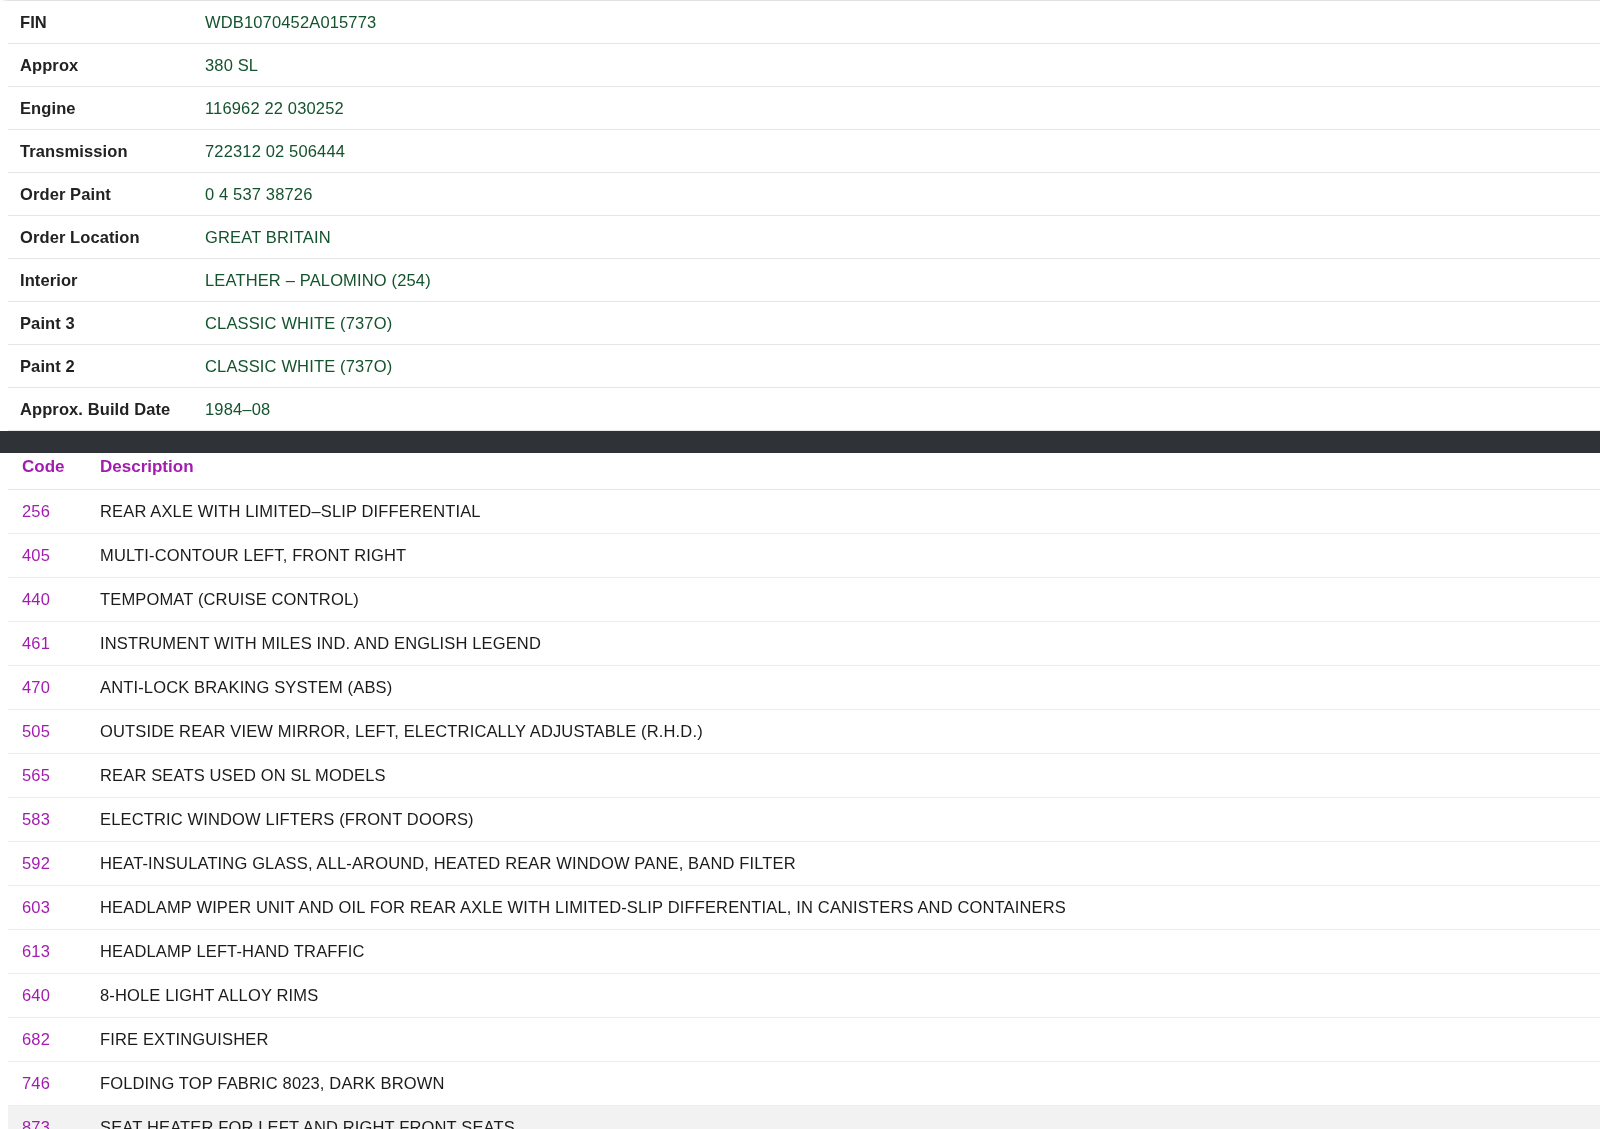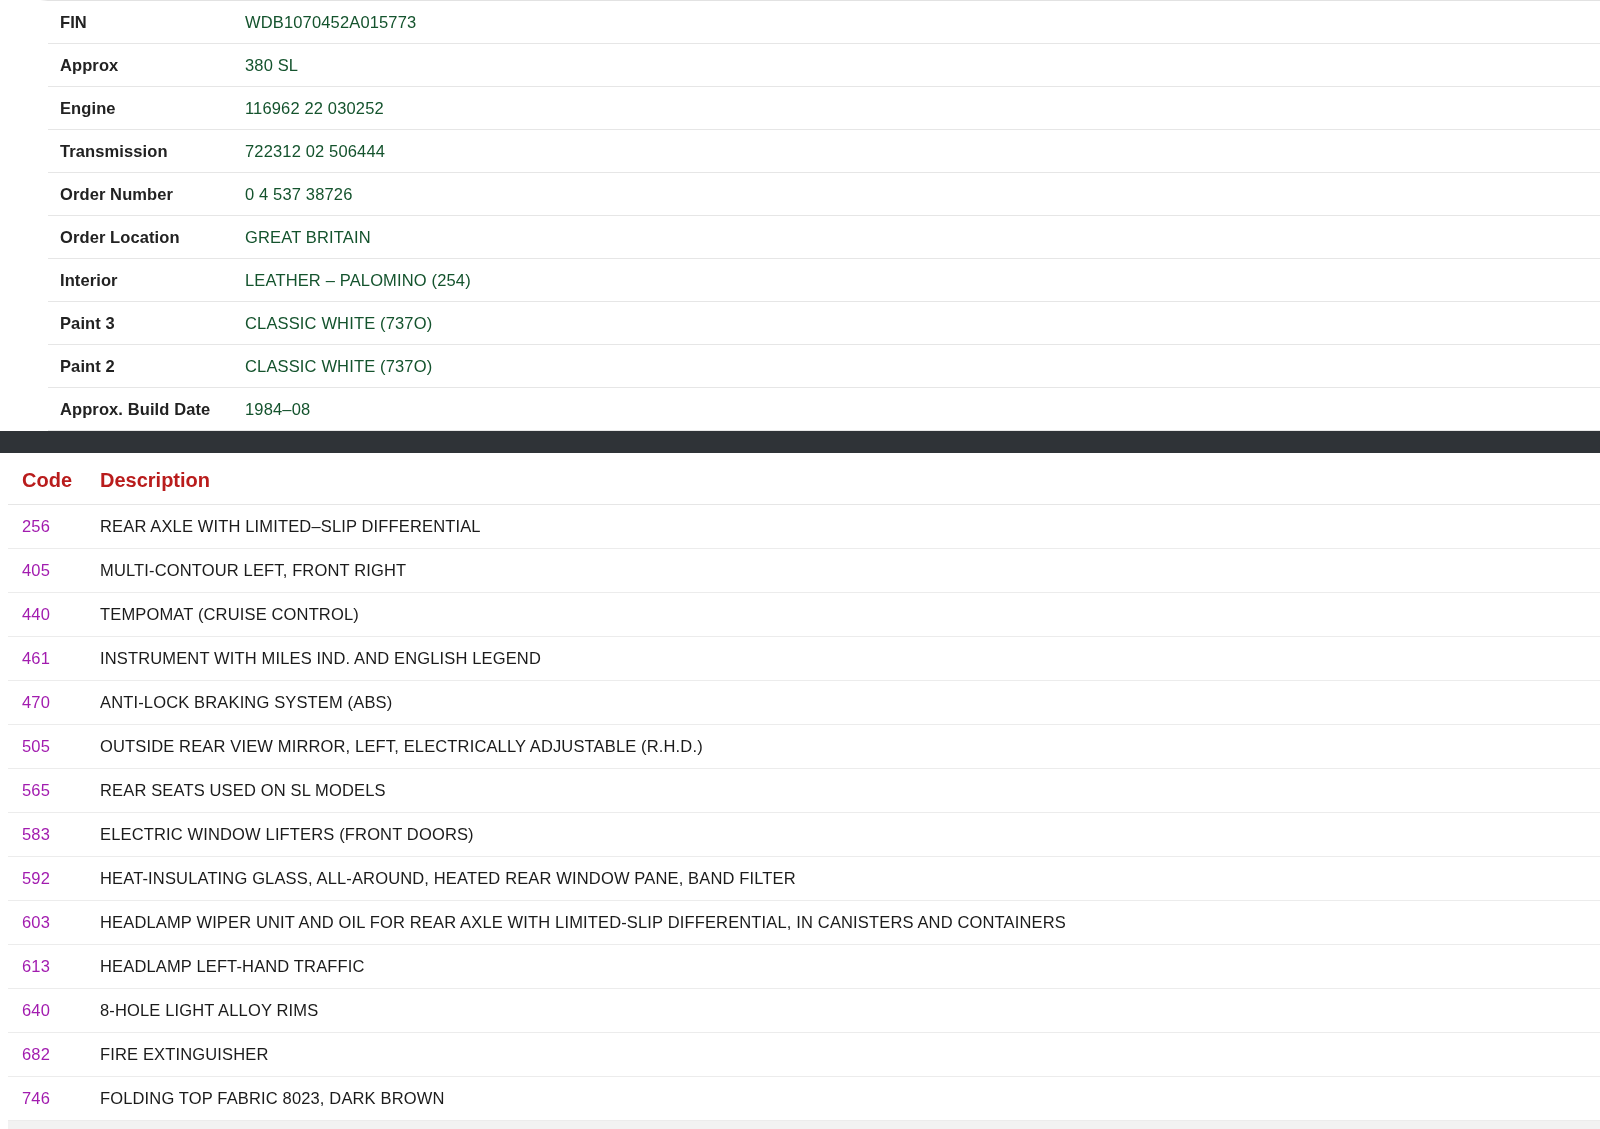--- a/index.html
+++ b/index.html
@@ -19,21 +19,20 @@
     height: 1129px;
     position: relative;
     background: #ffffff;
   }
 
   
   .spec-panel {
     border-top: 1px solid #e2e2e2;
     border-left: 8px solid #ffffff;
     background: #ffffff;
-    margin-left: 40px;
   }
   .spec-table {
     width: 100%;
     border-collapse: collapse;
     table-layout: fixed;
   }
   .spec-table tr {
     border-bottom: 1px solid #e6e6e6;
   }
   .spec-table td {
@@ -66,24 +65,24 @@
     background: #ffffff;
     border-left: 8px solid #ffffff;
   }
   .codes-table {
     width: 100%;
     border-collapse: collapse;
     table-layout: fixed;
   }
   .codes-table thead th {
     text-align: left;
-    font-size: 20px;
+    font-size: 17px;
     font-weight: bold;
-    color: #b91c1c;
-    padding: 16px 0 12px 0;
+    color: #a21caf;
+    padding: 4px 0 12px 0;
     border-bottom: 1px solid #e6e6e6;
   }
   .codes-table thead th.col-code {
     width: 78px;
     padding-left: 14px;
   }
   .codes-table tbody td {
     font-size: 16.5px;
     padding: 12px 0 12px 0;
     border-bottom: 1px solid #ececec;
@@ -120,21 +119,21 @@
         </tr>
         <tr>
           <td class="spec-label">Engine</td>
           <td class="spec-value">116962 22 030252</td>
         </tr>
         <tr>
           <td class="spec-label">Transmission</td>
           <td class="spec-value">722312 02 506444</td>
         </tr>
         <tr>
-          <td class="spec-label">Order Number</td>
+          <td class="spec-label">Order Paint</td>
           <td class="spec-value">0 4 537 38726</td>
         </tr>
         <tr>
           <td class="spec-label">Order Location</td>
           <td class="spec-value">GREAT BRITAIN</td>
         </tr>
         <tr>
           <td class="spec-label">Interior</td>
           <td class="spec-value">LEATHER – PALOMINO (254)</td>
         </tr>

